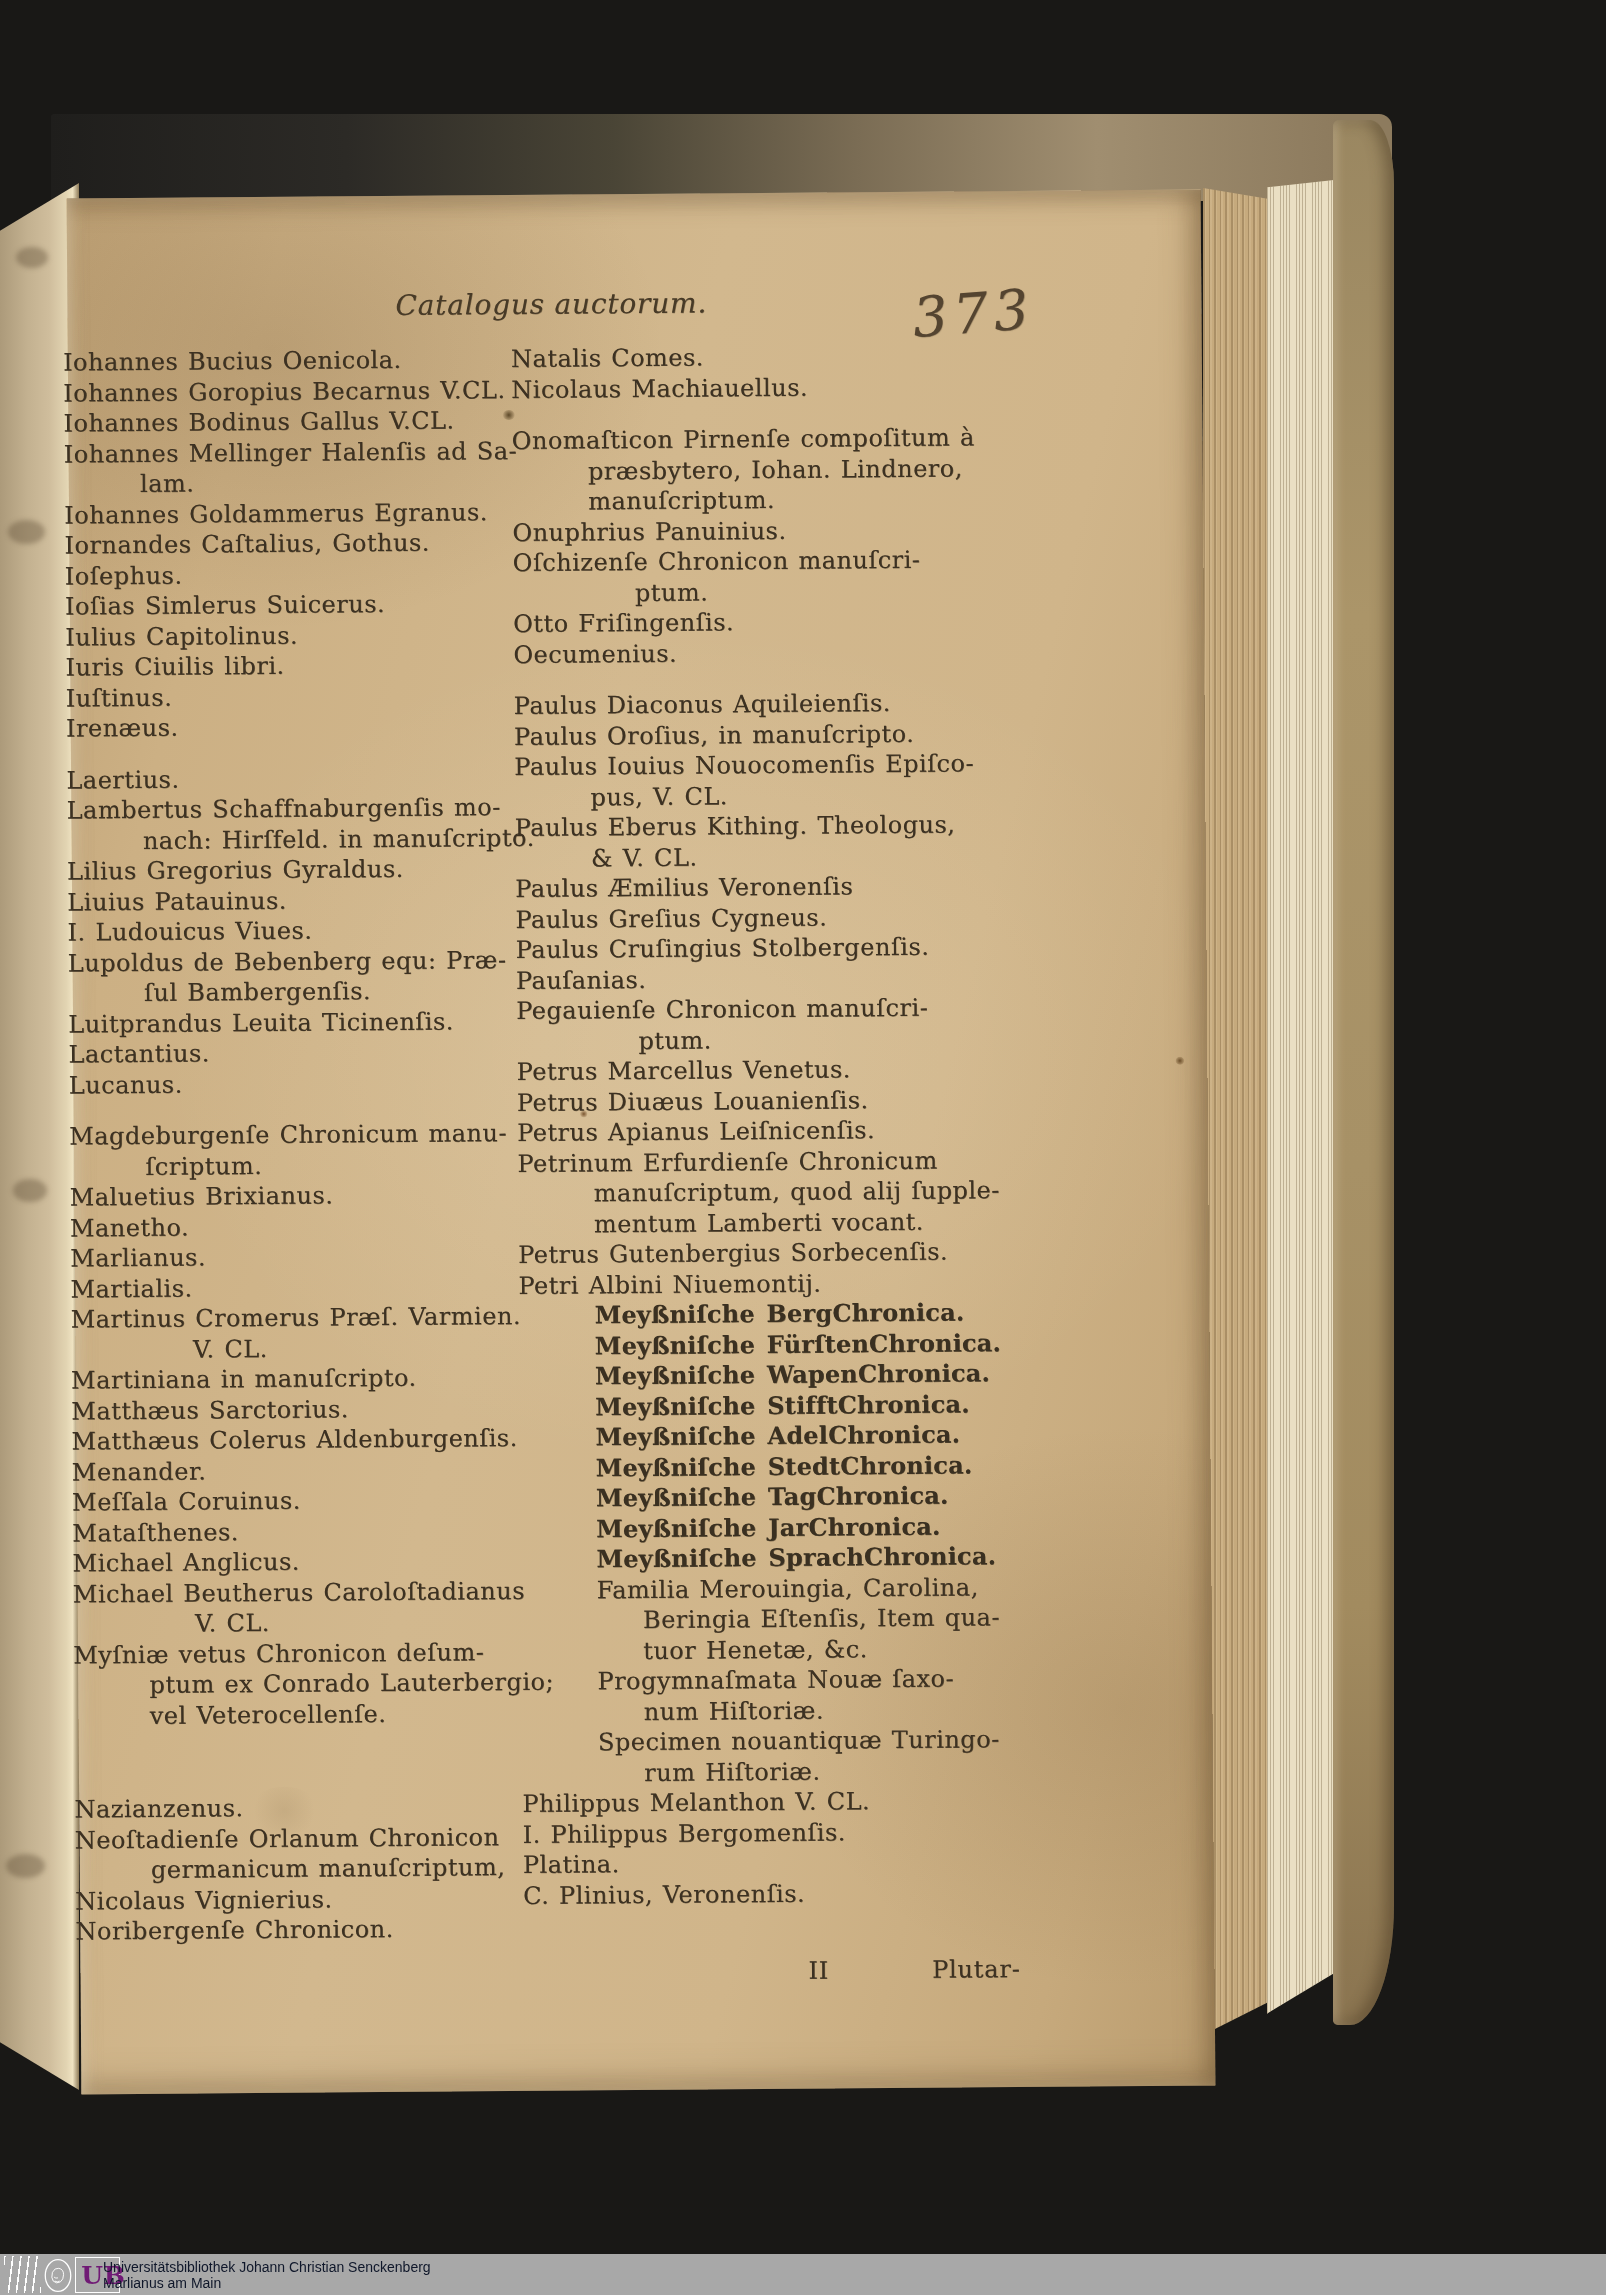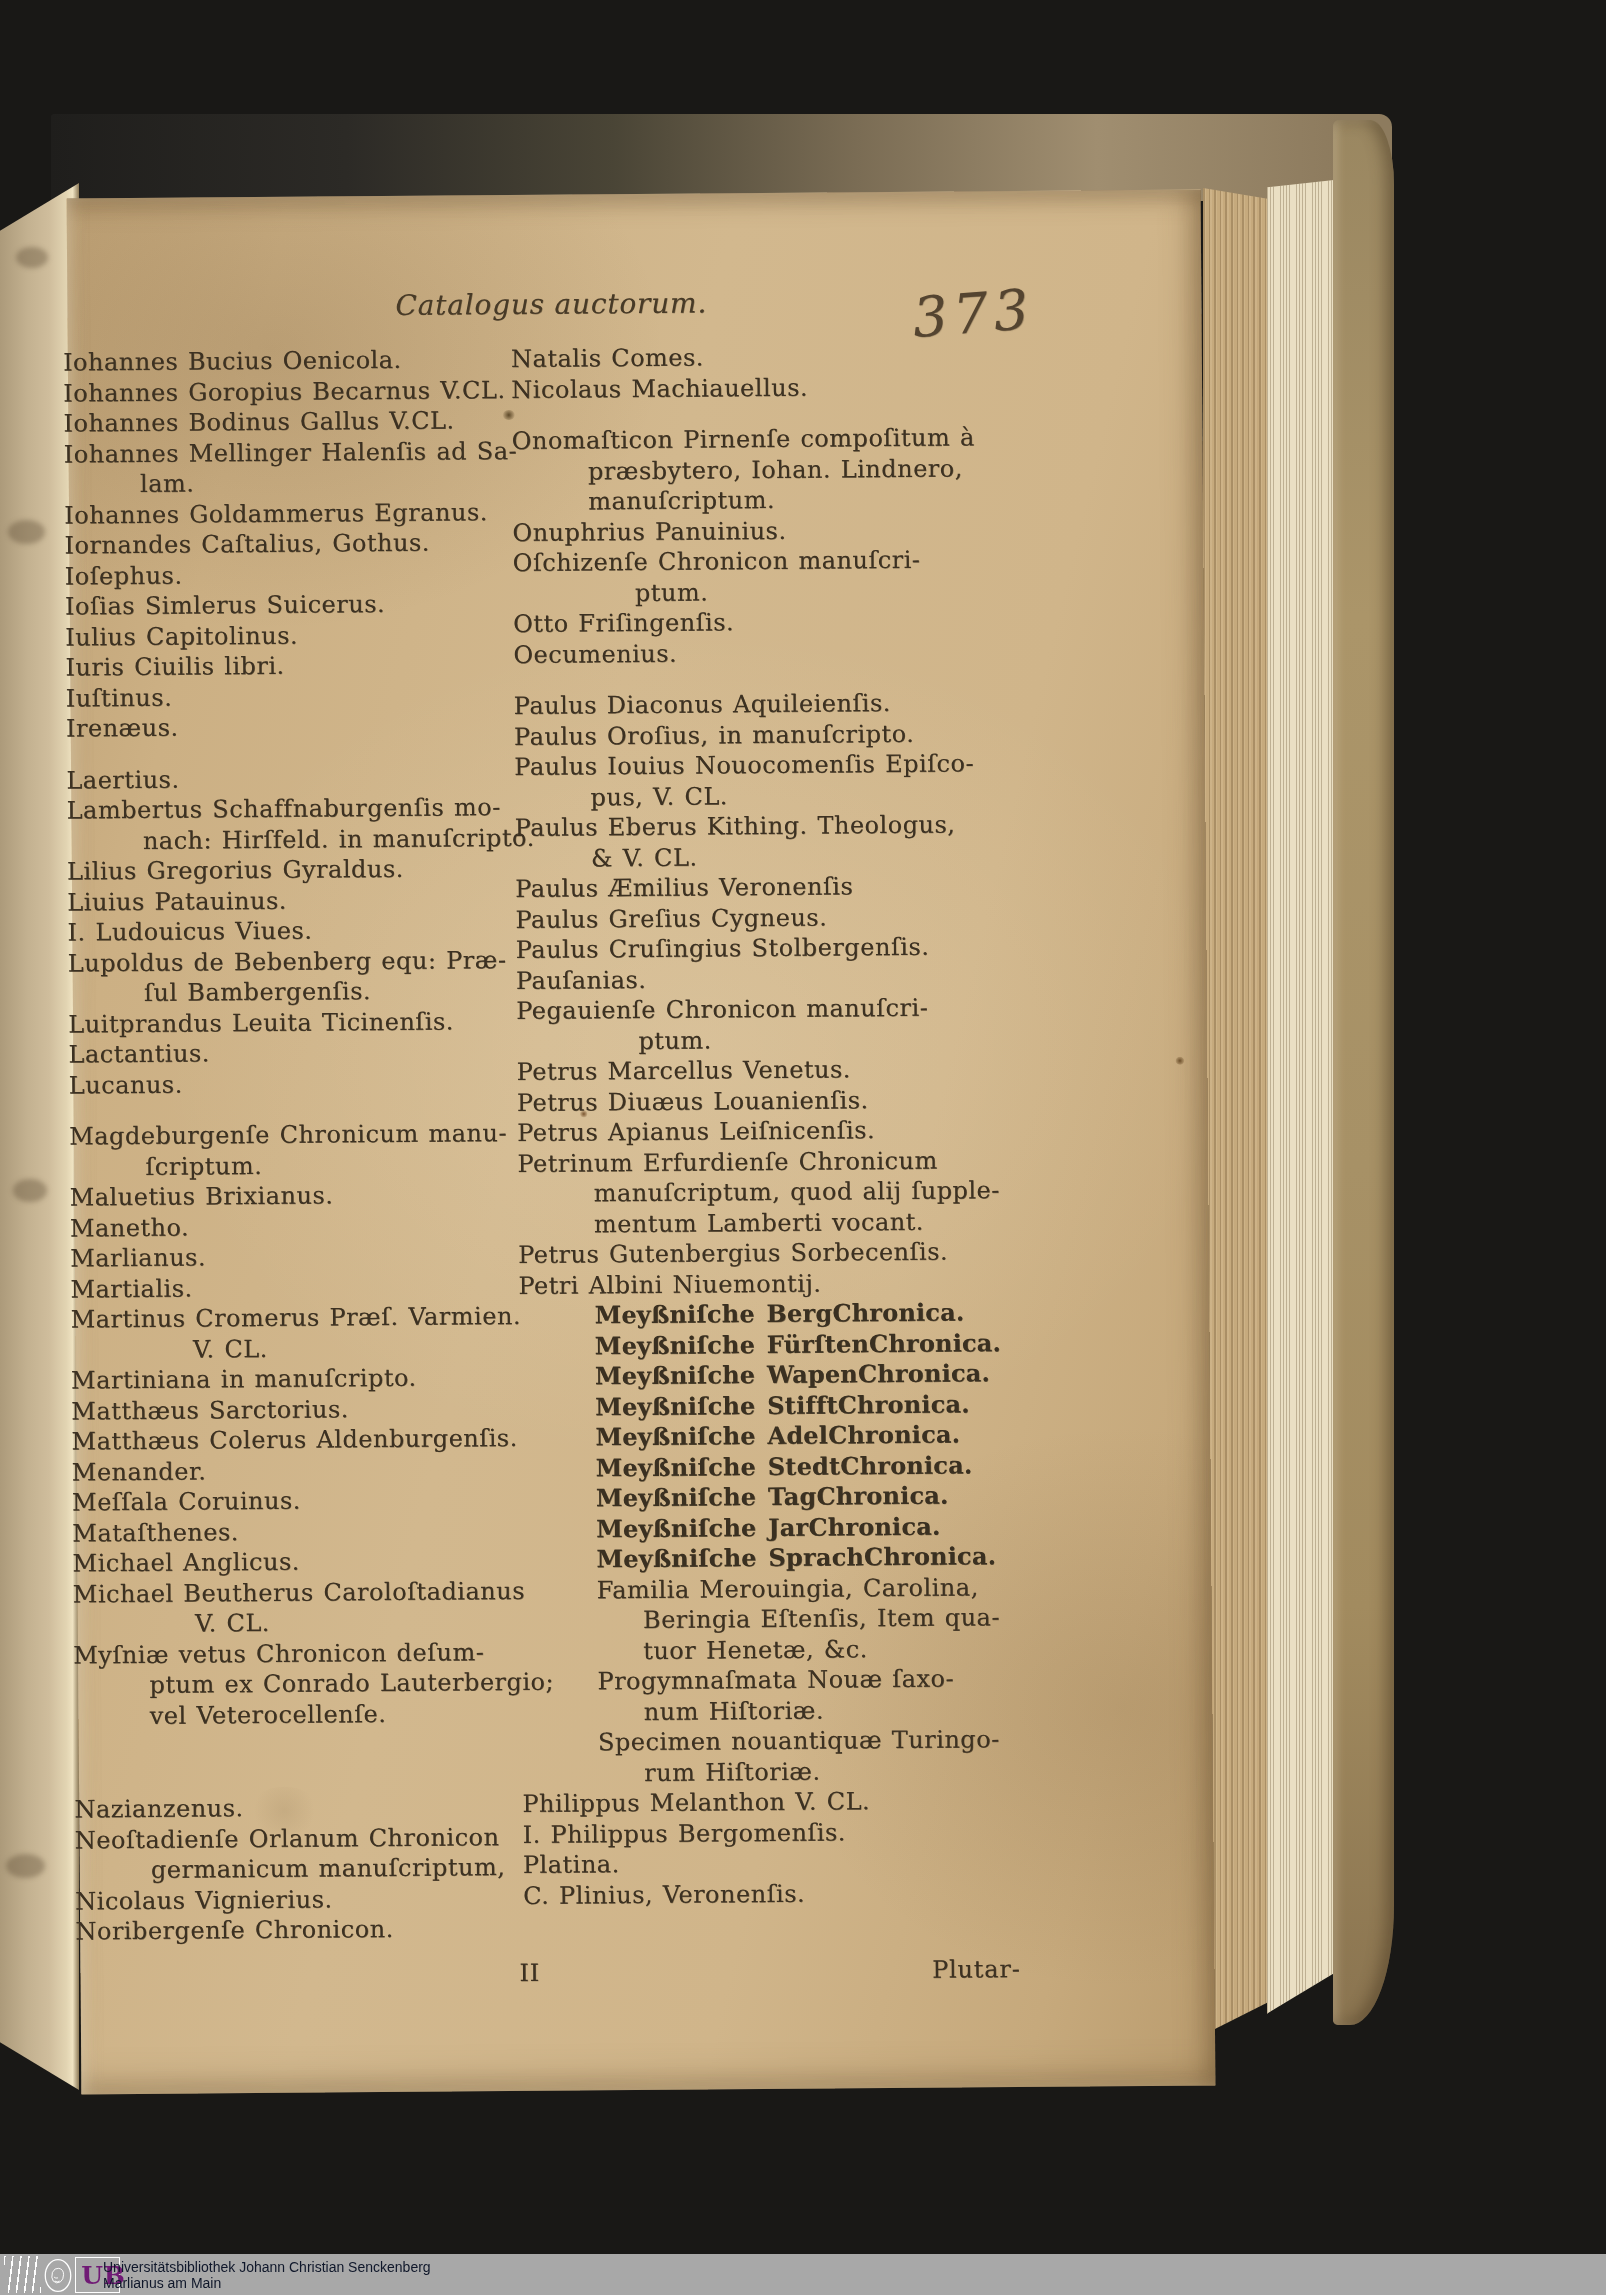--- a/index.html
+++ b/index.html
@@ -94,21 +94,21 @@
   .line.f  { font-weight:700; letter-spacing:0.2px; word-spacing:3.2px; color:#3a3021; }
   .gap { height:21px; }
   .gap.large { height:63px; }
 
   .sigline {
     position:absolute; left:439px; top:1764px; width:522px;
     display:flex; justify-content:space-between;
     font-size:24px; color:#3c3122; letter-spacing:0.8px;
     text-shadow:0.4px 0.4px 0.5px rgba(58,46,26,0.55);
   }
-  .sigline .sig { }
+  .sigline .sig { margin-left:289px; }
   .sigline .catch { margin-right:21px; }
 
   
   .footer-bar {
     position:absolute; left:0; top:2254px; width:1606px; height:42px;
     background:#a8a8a8;
   }
   .spines-icon {
     position:absolute; left:4px; top:2.4px; width:37px; height:37px;
     background:repeating-linear-gradient(97deg,#ffffff 0 1.6px, transparent 1.6px 8px);

